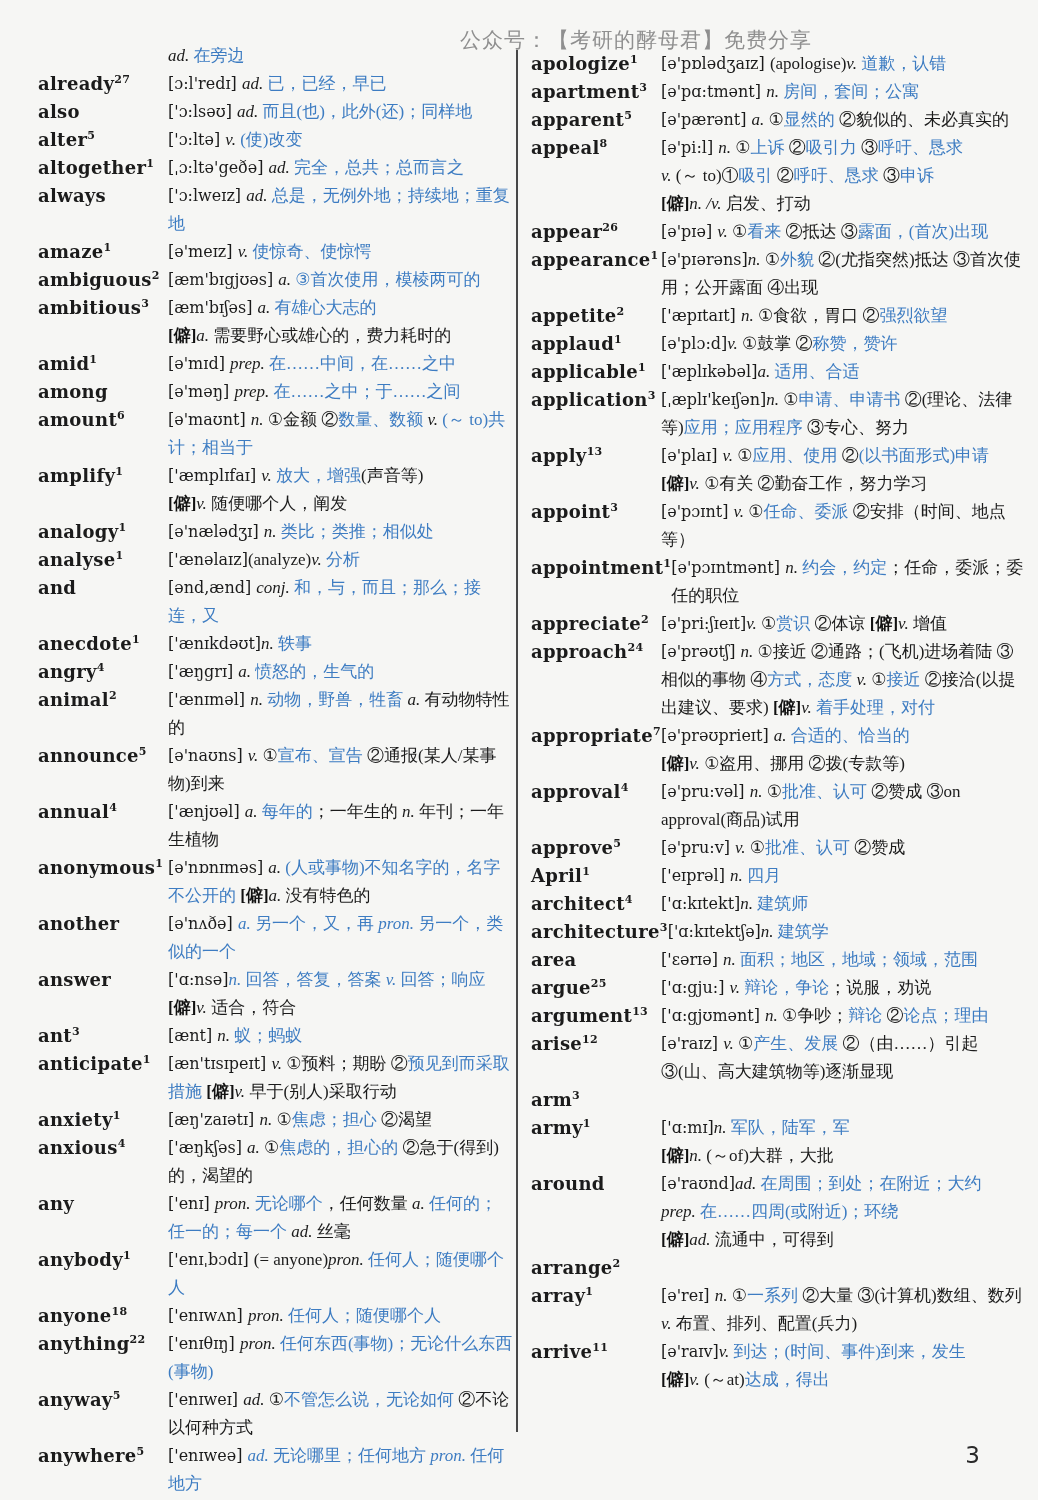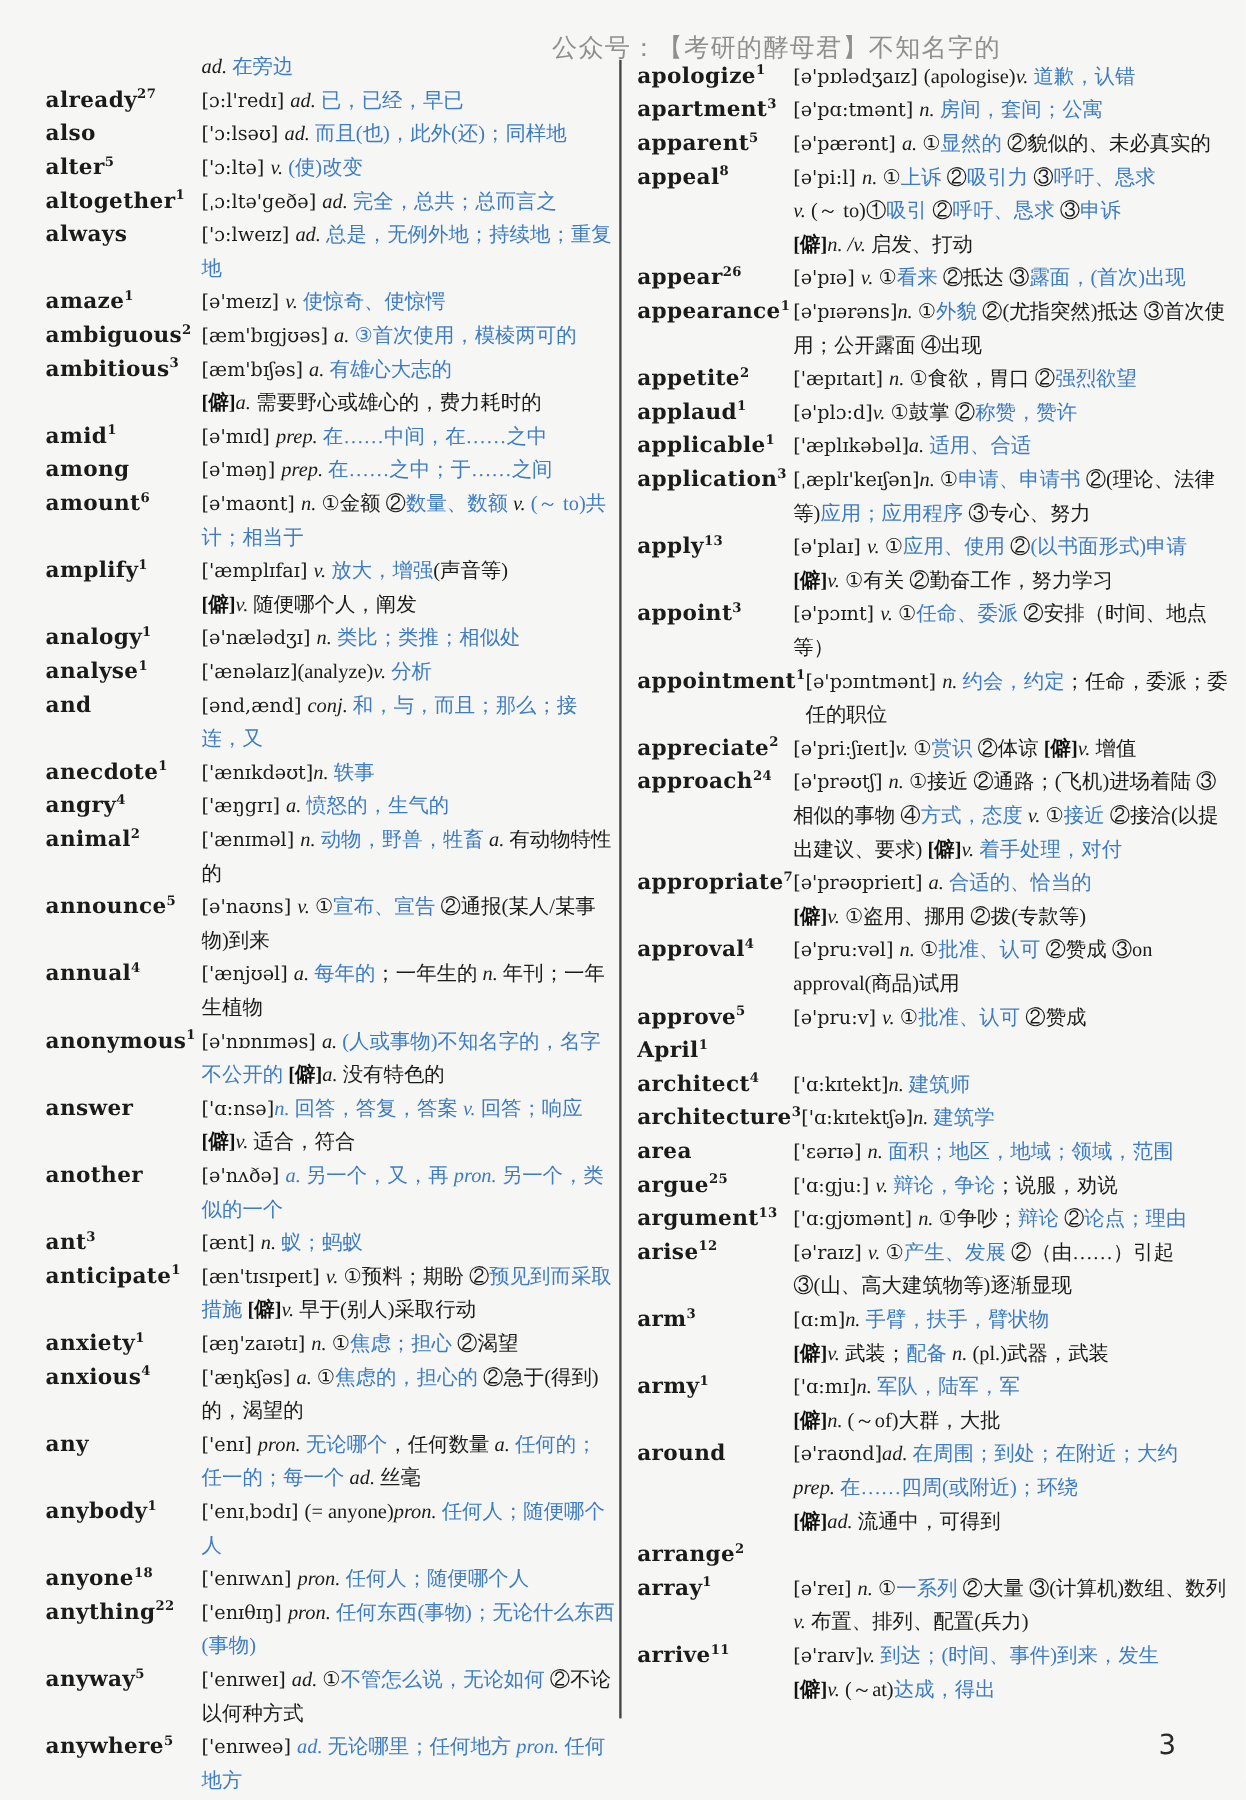--- a/index.html
+++ b/index.html
@@ -43,21 +43,21 @@
   .page-number{
     position:absolute;right:58px;bottom:32px;
     font-size:23px;color:#2a2a2a;
     font-family:"DejaVu Sans",sans-serif;
   }
 </style>
 </head>
 <body>
 
 <div class="page">
-  <div class="watermark">公众号：【考研的酵母君】不知名字的</div>
+  <div class="watermark">公众号：【考研的酵母君】免费分享</div>
   <div class="divider"></div>
   <div class="columns">
     <div class="col col1">
         <div class="entry">
           <div class="word"></div>
           <div class="def"><span class="r-pos">ad. </span><span class="r-blue">在旁边</span></div>
         </div>
         <div class="entry">
           <div class="word">already<sup>27</sup></div>
           <div class="def"><span class="r-ph">[ɔ:l'redɪ] </span><span class="r-pos">ad. </span><span class="r-blue">已，已经，早已</span></div>
@@ -136,28 +136,28 @@
         </div>
         <div class="entry">
           <div class="word">annual<sup>4</sup></div>
           <div class="def"><span class="r-ph">['ænjʊəl] </span><span class="r-pos">a. </span><span class="r-blue">每年的</span><span class="r-k">；一年生的 </span><span class="r-pos">n. </span><span class="r-k">年刊；一年生植物</span></div>
         </div>
         <div class="entry">
           <div class="word">anonymous<sup>1</sup></div>
           <div class="def"><span class="r-ph">[ə'nɒnɪməs] </span><span class="r-pos">a. </span><span class="r-blue">(人或事物)不知名字的，名字不公开的 </span><span class="r-rare">[僻]</span><span class="r-pos">a. </span><span class="r-k">没有特色的</span></div>
         </div>
         <div class="entry">
+          <div class="word">another</div>
+          <div class="def"><span class="r-ph">[ə'nʌðə] </span><span class="r-pos r-blue">a. </span><span class="r-blue">另一个，又，再 </span><span class="r-pos r-blue">pron. </span><span class="r-blue">另一个，类似的一个</span></div>
+        </div>
+        <div class="entry">
           <div class="word">answer</div>
           <div class="def"><span class="r-ph">['ɑ:nsə]</span><span class="r-pos r-blue">n. </span><span class="r-blue">回答，答复，答案 </span><span class="r-pos r-blue">v. </span><span class="r-blue">回答；响应</span><br><span class="r-rare">[僻]</span><span class="r-pos">v. </span><span class="r-k">适合，符合</span></div>
         </div>
         <div class="entry">
-          <div class="word">another</div>
-          <div class="def"><span class="r-ph">[ə'nʌðə] </span><span class="r-pos r-blue">a. </span><span class="r-blue">另一个，又，再 </span><span class="r-pos r-blue">pron. </span><span class="r-blue">另一个，类似的一个</span></div>
-        </div>
-        <div class="entry">
           <div class="word">ant<sup>3</sup></div>
           <div class="def"><span class="r-ph">[ænt] </span><span class="r-pos">n. </span><span class="r-blue">蚁；蚂蚁</span></div>
         </div>
         <div class="entry">
           <div class="word">anticipate<sup>1</sup></div>
           <div class="def"><span class="r-ph">[æn'tɪsɪpeɪt] </span><span class="r-pos">v. </span><span class="r-k">①预料；期盼 ②</span><span class="r-blue">预见到而采取措施 </span><span class="r-rare">[僻]</span><span class="r-pos">v. </span><span class="r-k">早于(别人)采取行动</span></div>
         </div>
         <div class="entry">
           <div class="word">anxiety<sup>1</sup></div>
           <div class="def"><span class="r-ph">[æŋ'zaɪətɪ] </span><span class="r-pos">n. </span><span class="r-k">①</span><span class="r-blue">焦虑；担心 </span><span class="r-k">②渴望</span></div>
@@ -259,20 +259,21 @@
         <div class="entry">
           <div class="word">approval<sup>4</sup></div>
           <div class="def"><span class="r-ph">[ə'pru:vəl] </span><span class="r-pos">n. </span><span class="r-k">①</span><span class="r-blue">批准、认可 </span><span class="r-k">②赞成 ③on approval(商品)试用</span></div>
         </div>
         <div class="entry">
           <div class="word">approve<sup>5</sup></div>
           <div class="def"><span class="r-ph">[ə'pru:v] </span><span class="r-pos">v. </span><span class="r-k">①</span><span class="r-blue">批准、认可 </span><span class="r-k">②赞成</span></div>
         </div>
         <div class="entry">
           <div class="word">April<sup>1</sup></div>
+          <div class="def"><span class="r-ph">['eɪprəl] </span><span class="r-pos">n. </span><span class="r-blue">四月</span></div>
         </div>
         <div class="entry">
           <div class="word">architect<sup>4</sup></div>
           <div class="def"><span class="r-ph">['ɑ:kɪtekt]</span><span class="r-pos">n. </span><span class="r-blue">建筑师</span></div>
         </div>
         <div class="entry">
           <div class="word">architecture<sup>3</sup></div>
           <div class="def"><span class="r-ph">['ɑ:kɪtektʃə]</span><span class="r-pos">n. </span><span class="r-blue">建筑学</span></div>
         </div>
         <div class="entry">
@@ -286,21 +287,20 @@
         <div class="entry">
           <div class="word">argument<sup>13</sup></div>
           <div class="def"><span class="r-ph">['ɑ:gjʊmənt] </span><span class="r-pos">n. </span><span class="r-k">①争吵；</span><span class="r-blue">辩论 </span><span class="r-k">②</span><span class="r-blue">论点；理由</span></div>
         </div>
         <div class="entry">
           <div class="word">arise<sup>12</sup></div>
           <div class="def"><span class="r-ph">[ə'raɪz] </span><span class="r-pos">v. </span><span class="r-k">①</span><span class="r-blue">产生、发展 </span><span class="r-k">②（由……）引起 ③(山、高大建筑物等)逐渐显现</span></div>
         </div>
         <div class="entry">
           <div class="word">arm<sup>3</sup></div>
-          <div class="def"><span class="r-ph">[ɑ:m]</span><span class="r-pos">n. </span><span class="r-blue">手臂，扶手，臂状物</span><br><span class="r-rare">[僻]</span><span class="r-pos">v. </span><span class="r-k">武装；</span><span class="r-blue">配备 </span><span class="r-pos">n. </span><span class="r-k">(pl.)武器，武装</span></div>
         </div>
         <div class="entry">
           <div class="word">army<sup>1</sup></div>
           <div class="def"><span class="r-ph">['ɑ:mɪ]</span><span class="r-pos">n. </span><span class="r-blue">军队，陆军，军</span><br><span class="r-rare">[僻]</span><span class="r-pos">n. </span><span class="r-k">(～of)大群，大批</span></div>
         </div>
         <div class="entry">
           <div class="word">around</div>
           <div class="def"><span class="r-ph">[ə'raʊnd]</span><span class="r-pos">ad. </span><span class="r-blue">在周围；到处；在附近；大约</span><br><span class="r-pos">prep. </span><span class="r-blue">在……四周(或附近)；环绕</span><br><span class="r-rare">[僻]</span><span class="r-pos">ad. </span><span class="r-k">流通中，可得到</span></div>
         </div>
         <div class="entry">

